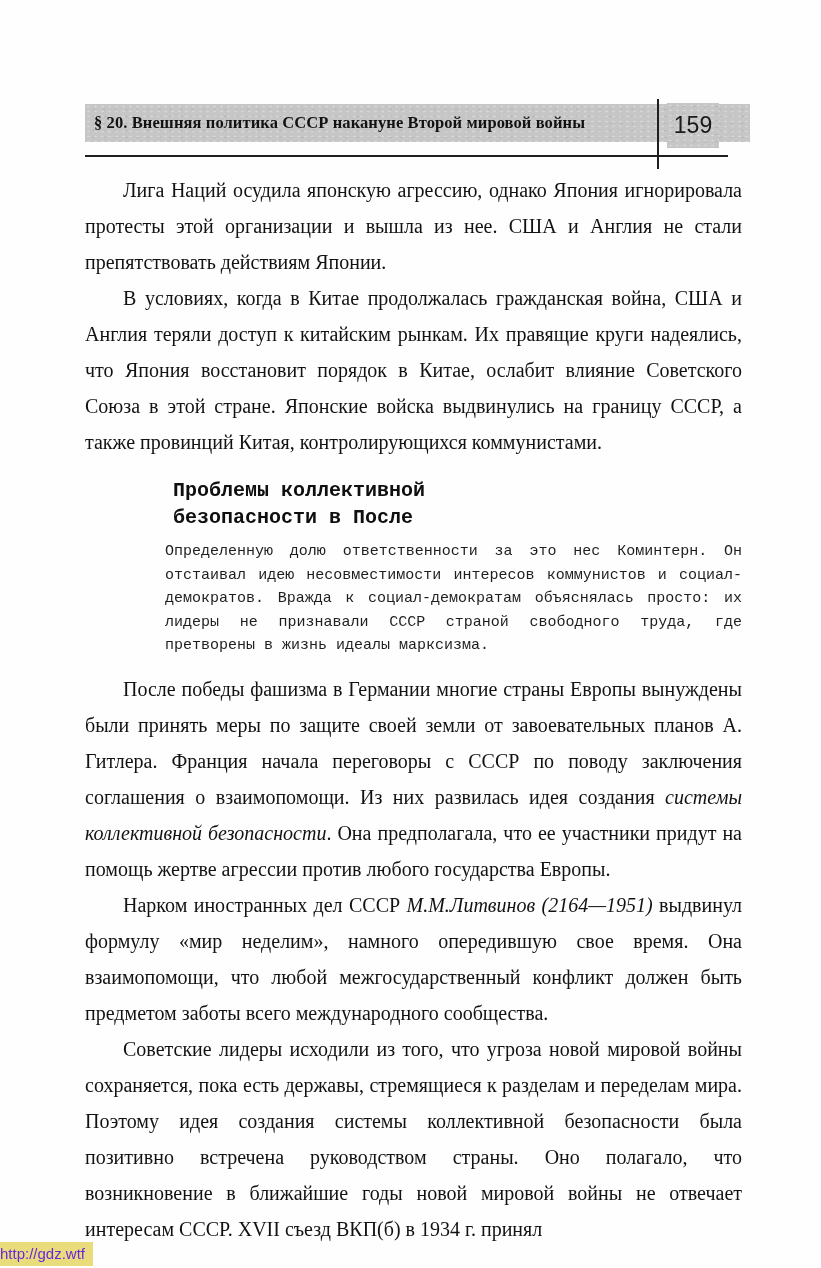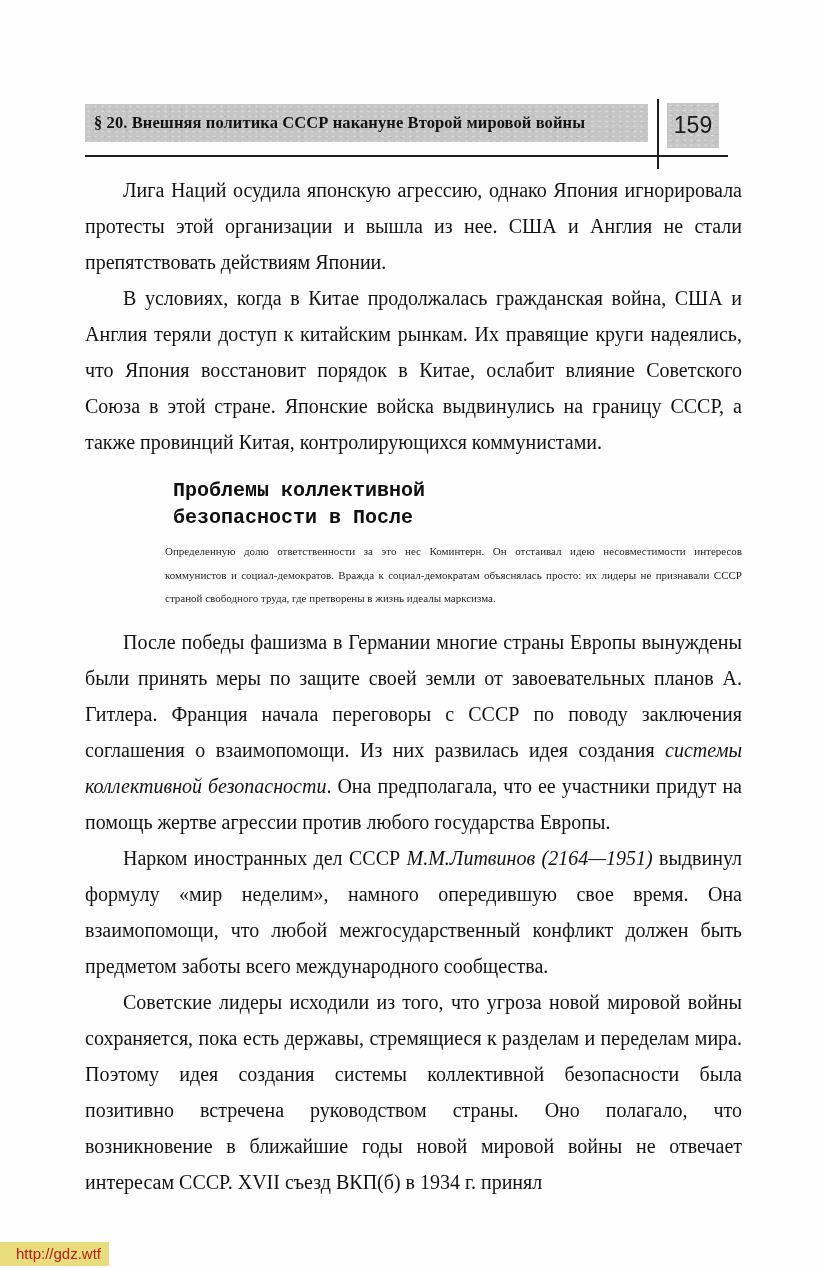--- a/index.html
+++ b/index.html
@@ -5,21 +5,21 @@
   html,body{margin:0;padding:0;}
   body{
     width:821px;height:1268px;position:relative;overflow:hidden;
     background:#ffffff;color:#141414;
     font-family:"Liberation Serif", serif;
   }
   .page{position:absolute;inset:0;background:#fefefe;}
 
   
   .band{
-    position:absolute;left:85px;top:104px;width:563px;height:38px;
+    position:absolute;left:85px;top:104px;width:665px;height:38px;
     background-color:#c6c6c6;
     background-image:
       radial-gradient(rgba(255,255,255,.30) 1px, transparent 1.6px),
       radial-gradient(rgba(0,0,0,.07) 1px, transparent 1.6px);
     background-size:7px 5px, 11px 7px;
     background-position:0 0, 3px 2px;
     display:flex;align-items:center;
     padding-left:9px;box-sizing:border-box;
   }
   .band .title{
@@ -45,32 +45,32 @@
     margin:0;font-size:20px;line-height:36px;text-align:justify;
     text-indent:38px;color:#121212;
   }
   .body-p.noind{text-indent:0;}
   .subheading{
     margin:17px 0 1px 88px;font-size:20px;line-height:27px;font-weight:bold;color:#0f0f0f;font-family:Liberation Mono, monospace;
   }
   .subheading span{display:inline;}
   .note{margin:9px 0 13px 80px;width:577px;}
   .note-p{
-    margin:0;font-family:Liberation Serif, serif;
-    font-size:11px;line-height:23.5px;text-align:justify;color:#1e1e1e;
+    margin:0;font-family:Liberation Mono, monospace;
+    font-size:15px;line-height:23.5px;text-align:justify;color:#1e1e1e;
   }
   .note-p.ind{text-indent:29px;}
   em{font-style:italic;}
 
   
   .watermark{
     position:absolute;left:0;top:1242px;
-    background:#e9dc7c;color:#b91c1c;
+    background:#e9dc7c;color:#6d28d9;
     font-family:"Liberation Sans", sans-serif;font-size:15px;
-    padding:3px 8px 4px 16px;
+    padding:3px 8px 4px 0;
   }
 </style>
 </head>
 <body>
 
 <div class="page">
 
   <header>
     <div class="band">
       <span class="title">§ 20. Внешняя политика СССР накануне Второй мировой войны</span>

